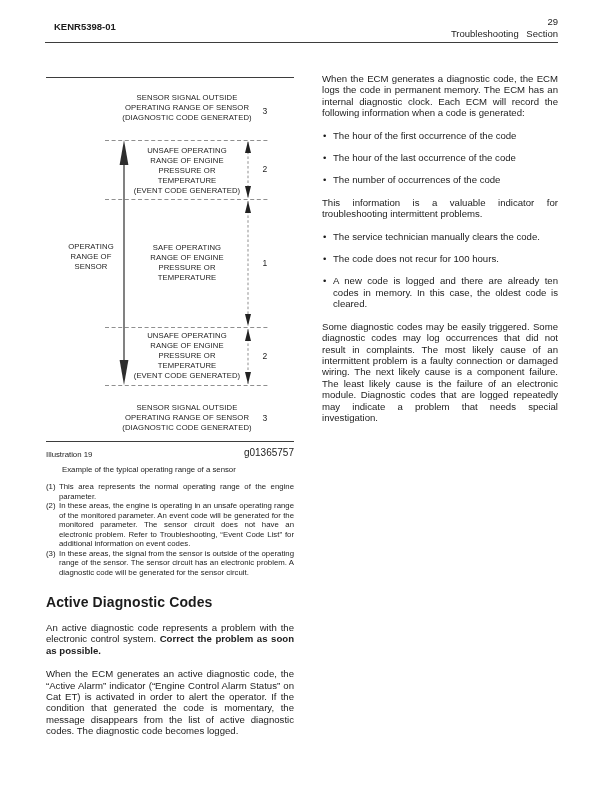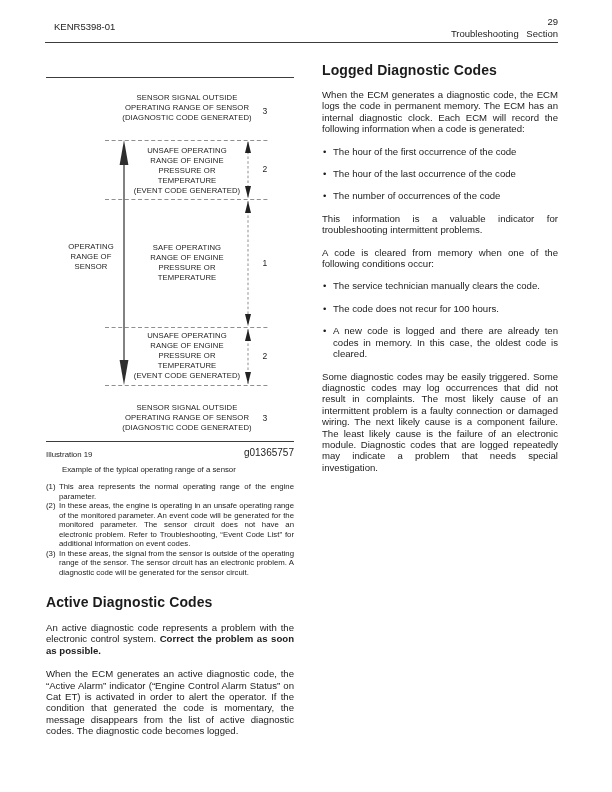--- a/index.html
+++ b/index.html
@@ -7,21 +7,21 @@
   body {
     position: relative;
     background: #ffffff;
     color: #1c1c1c;
     font-family: "Liberation Sans", "DejaVu Sans", sans-serif;
     overflow: hidden;
   }
   .rule { position: absolute; height: 1px; background: #3d3d3d; }
   #header-rule { left: 45px; width: 513px; top: 42px; }
 
-  .hdr-doc { position: absolute; left: 54px; top: 21px; font-size: 9.5px; }
+  .hdr-doc { position: absolute; left: 54px; top: 21px; font-size: 9.5px; font-weight: bold; }
   .hdr-right { position: absolute; right: 54px; top: 16px; text-align: right; font-size: 9.5px; line-height: 11.5px; }
   .hdr-section { word-spacing: 5px; }
 
   .col-left  { position: absolute; left: 46px;  top: 77px; width: 248px; }
   .col-right { position: absolute; left: 322px; top: 62px; width: 236px; }
 
   .figrule { height: 1px; background: #3d3d3d; }
 
   .diagram { position: relative; height: 356px; margin-top: 7px;
              font-size: 7.7px; line-height: 10px; letter-spacing: 0.1px; }
@@ -147,38 +147,36 @@
 
   <h2 class="heading">Active Diagnostic Codes</h2>
   <p class="p">
     <span>An active diagnostic code represents a problem with the electronic control system.</span>
     <b>Correct the problem as soon as possible.</b>
   </p>
   <p class="p">When the ECM generates an active diagnostic code, the “Active Alarm” indicator (“Engine Control Alarm Status” on Cat ET) is activated in order to alert the operator. If the condition that generated the code is momentary, the message disappears from the list of active diagnostic codes. The diagnostic code becomes logged.</p>
 </div>
 
 <div class="col-right">
-  <h2 class="heading">Logged Diagnostic Codes</h2>
   <p class="p">When the ECM generates a diagnostic code, the ECM logs the code in permanent memory. The ECM has an internal diagnostic clock. Each ECM will record the following information when a code is generated:</p>
 
   <div class="bullet">
     <span class="bullet-marker">•</span>
     <span class="bullet-text">The hour of the first occurrence of the code</span>
   </div>
   <div class="bullet">
     <span class="bullet-marker">•</span>
     <span class="bullet-text">The hour of the last occurrence of the code</span>
   </div>
   <div class="bullet">
     <span class="bullet-marker">•</span>
     <span class="bullet-text">The number of occurrences of the code</span>
   </div>
 
   <p class="p">This information is a valuable indicator for troubleshooting intermittent problems.</p>
-  <p class="p">A code is cleared from memory when one of the following conditions occur:</p>
 
   <div class="bullet">
     <span class="bullet-marker">•</span>
     <span class="bullet-text">The service technician manually clears the code.</span>
   </div>
   <div class="bullet">
     <span class="bullet-marker">•</span>
     <span class="bullet-text">The code does not recur for 100 hours.</span>
   </div>
   <div class="bullet">

